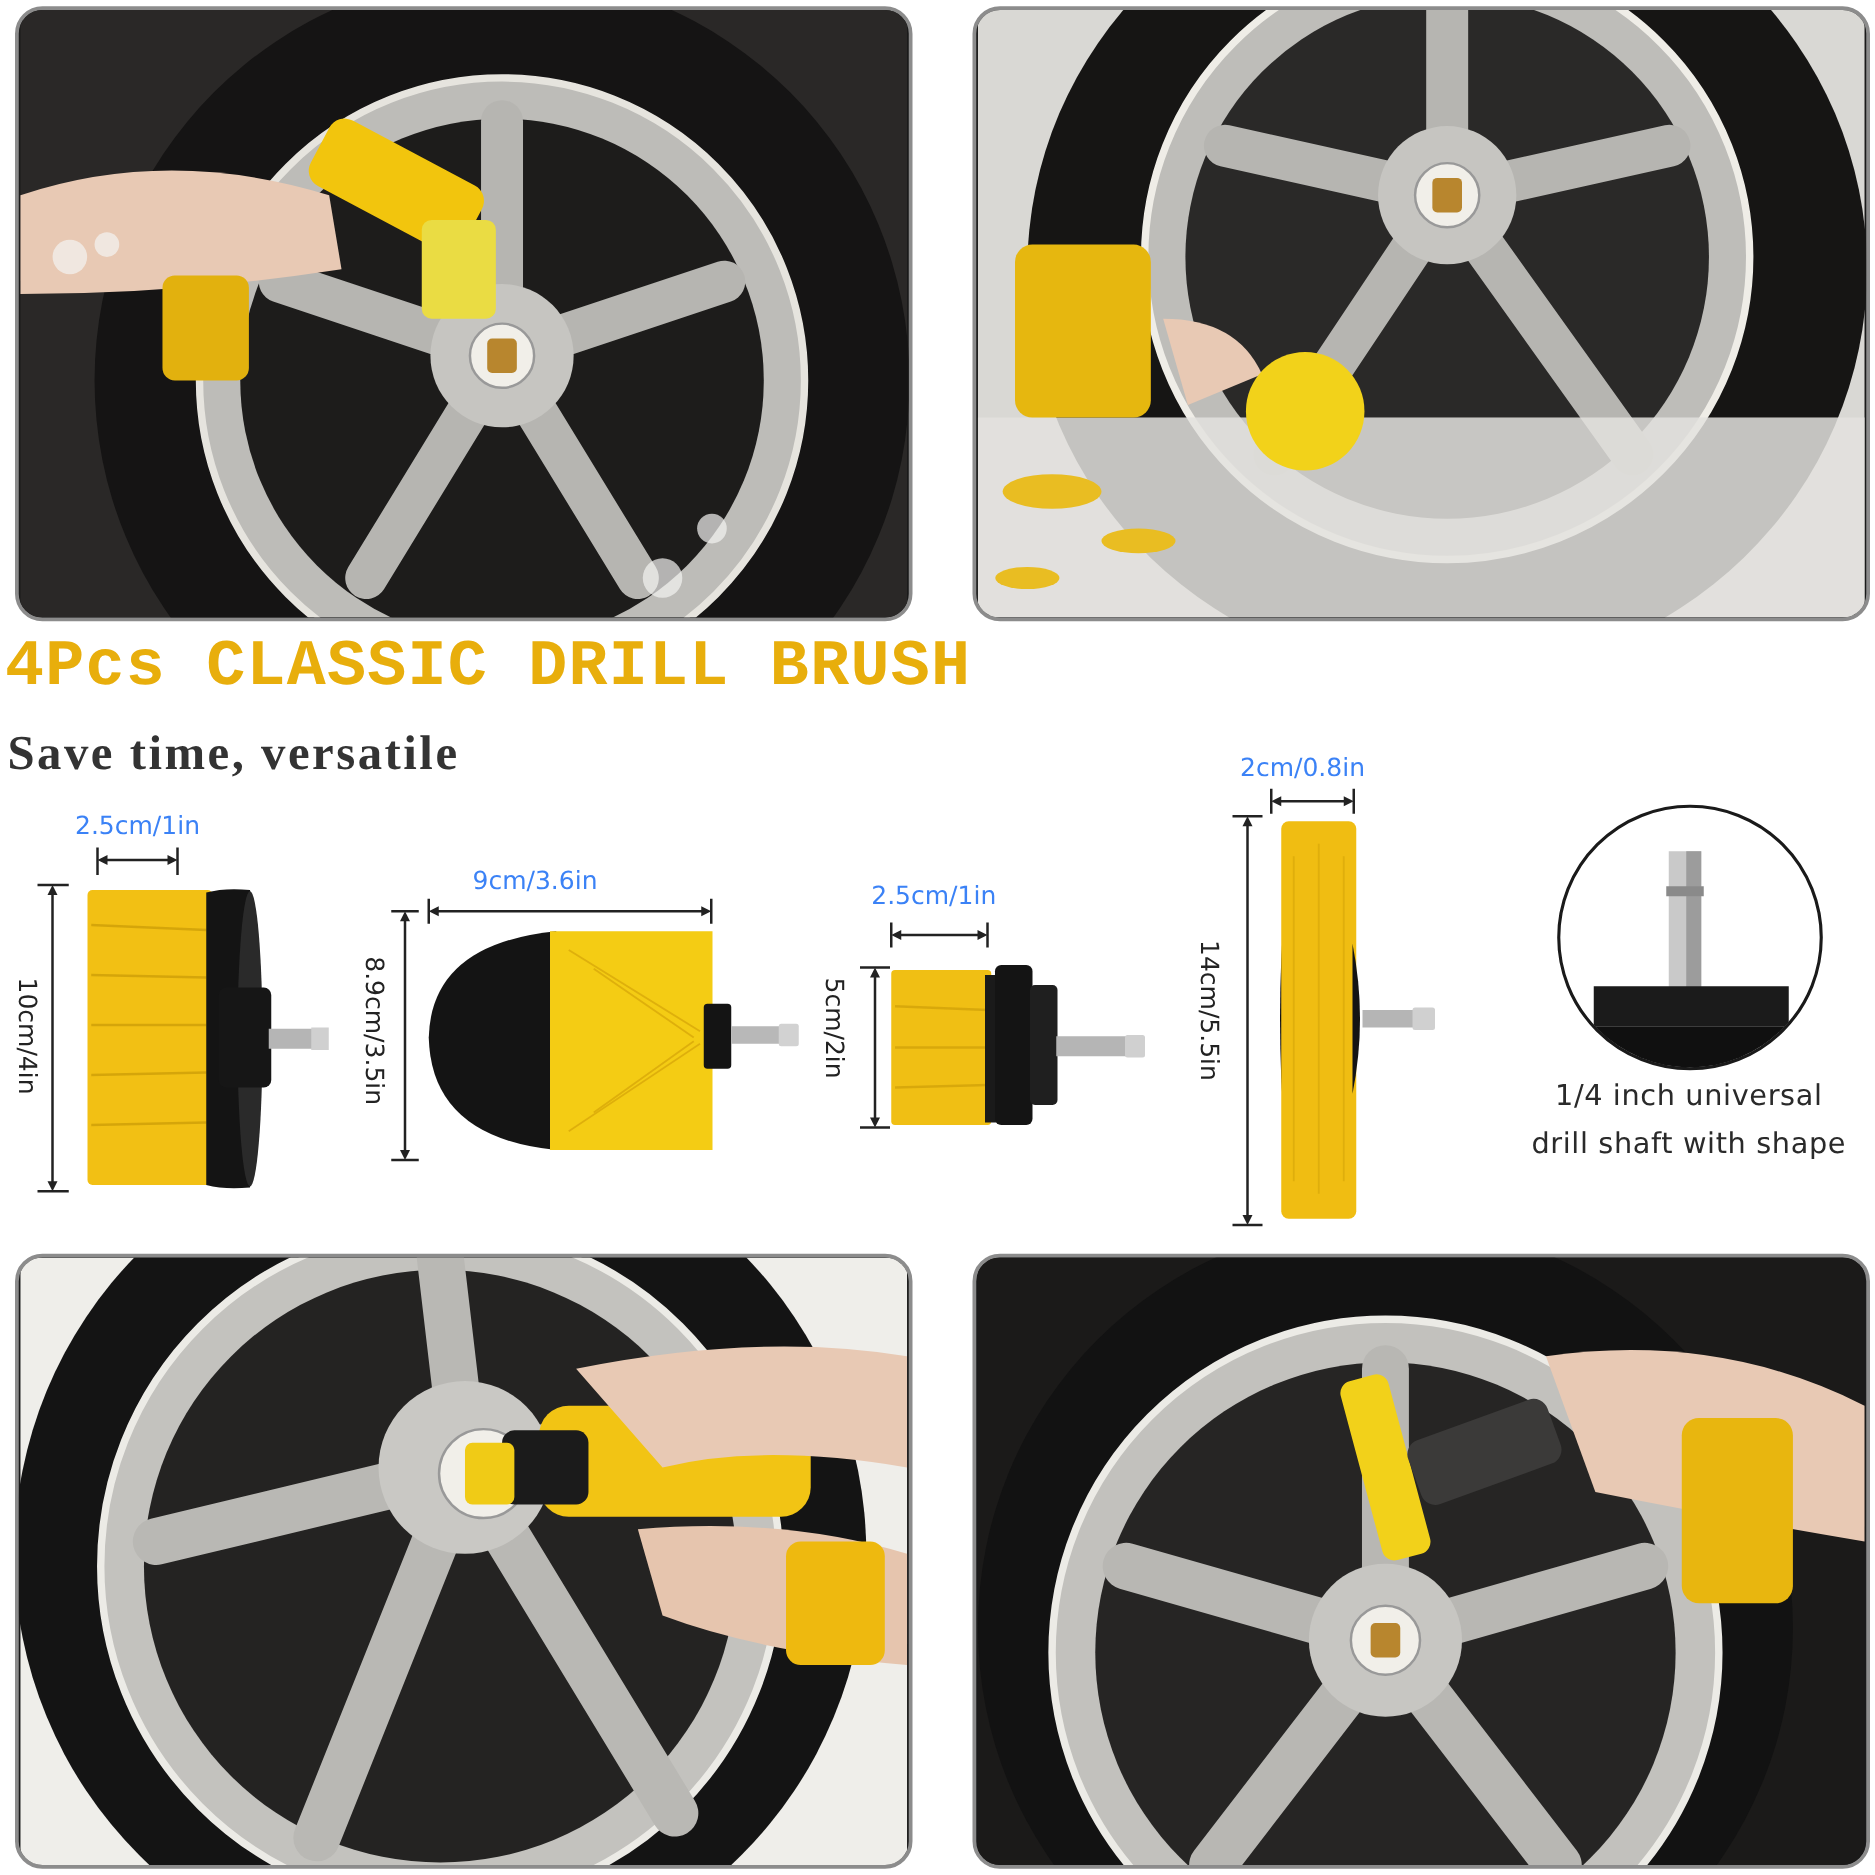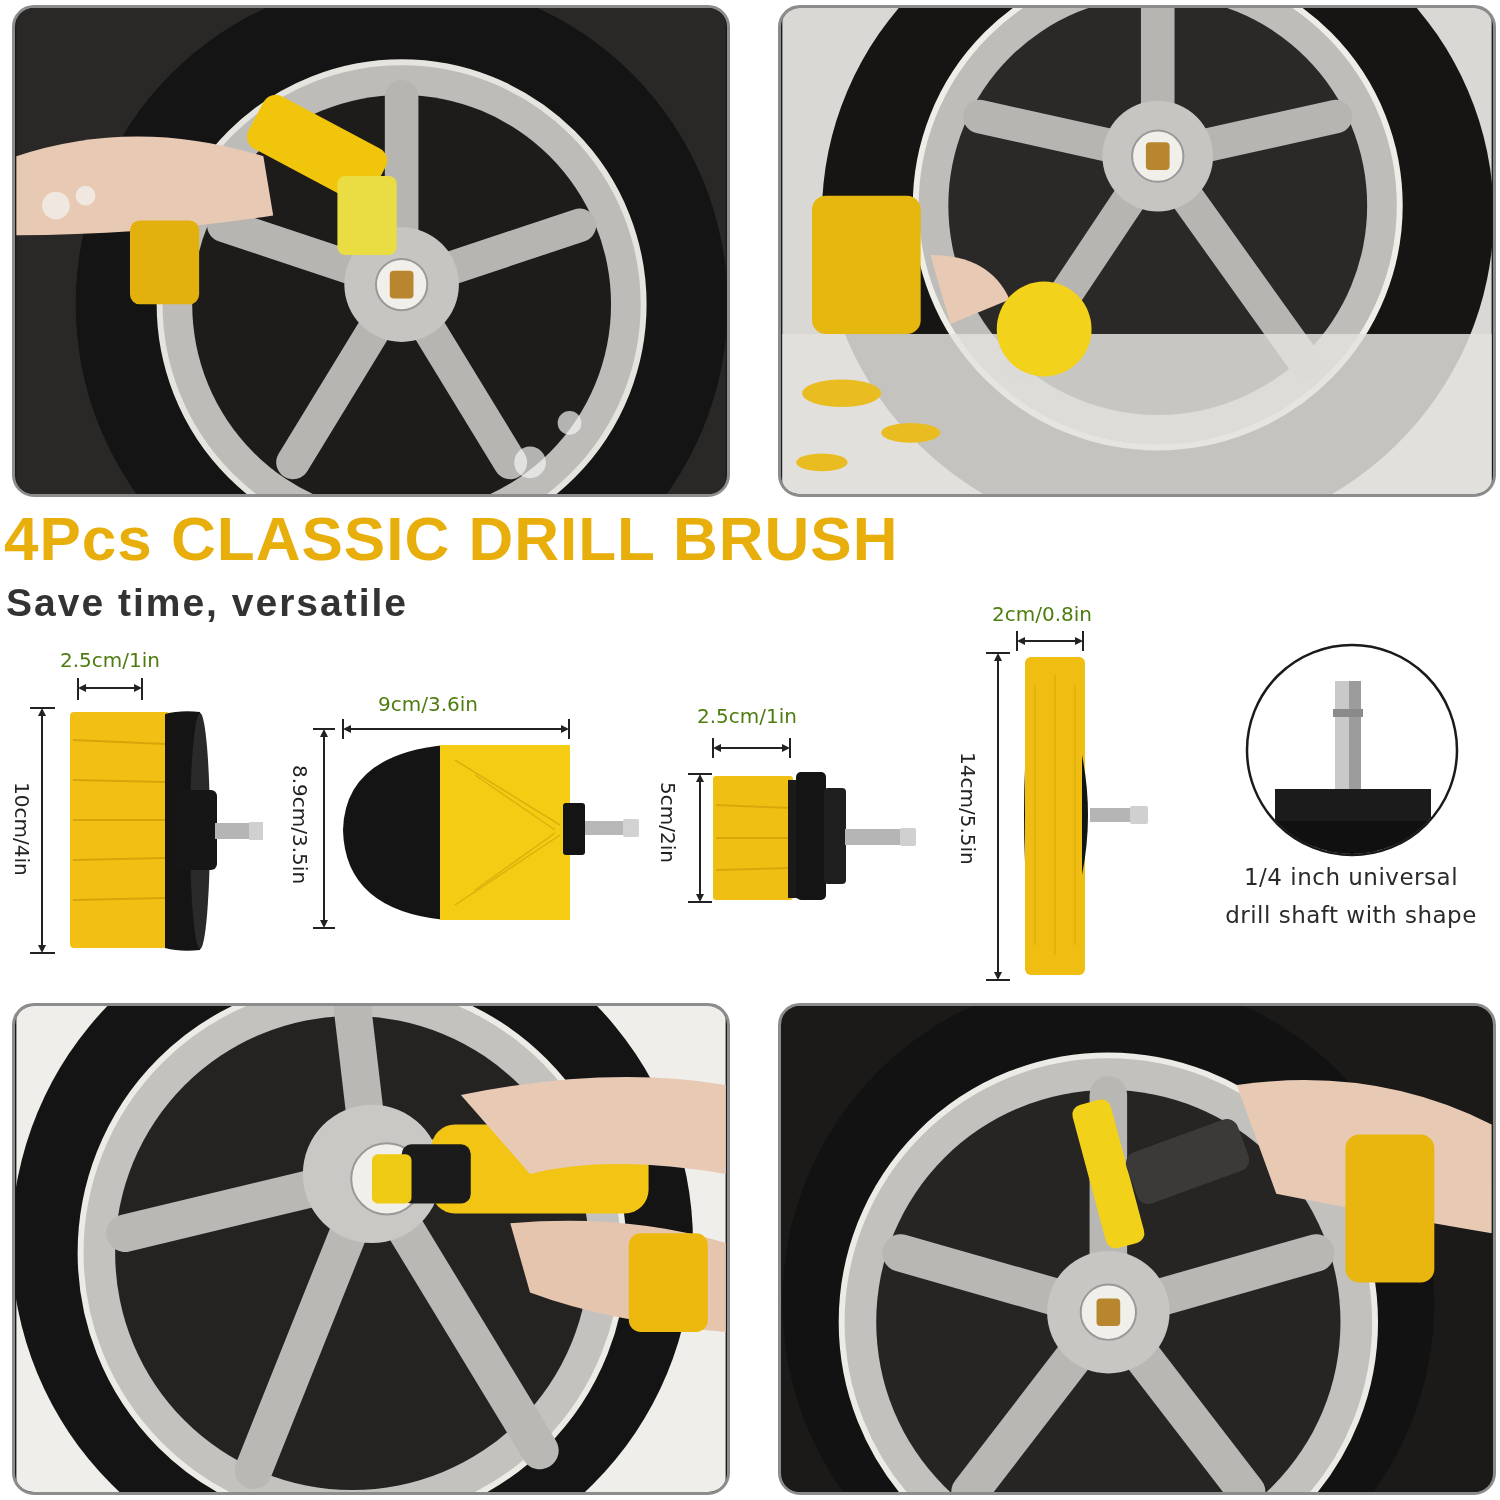--- a/index.html
+++ b/index.html
@@ -5,26 +5,26 @@
   html, body { margin:0; padding:0; background:#ffffff; }
   body { width:1500px; height:1500px; position:relative; overflow:hidden;
          font-family:"Liberation Sans", sans-serif; }
   .panel { position:absolute; border:3px solid #8c8c8c; border-radius:22px; overflow:hidden; background:#1a1a1a; box-sizing:border-box; }
   .panel svg { display:block; width:100%; height:100%; }
   #p-tl { left:12px; top:5px; width:718px; height:492px; }
   #p-tr { left:778px; top:5px; width:718px; height:492px; }
   #p-bl { left:12px; top:1003px; width:718px; height:492px; }
   #p-br { left:778px; top:1003px; width:718px; height:492px; }
 
-  .title { position:absolute; left:4px; top:508px; font-size:62px; font-weight:bold; color:#e8ae0c;
-           letter-spacing:1px; line-height:1; font-family:Liberation Sans, sans-serif; }
+  .title { position:absolute; left:4px; top:508px; font-size:52px; font-weight:bold; color:#e8ae0c;
+           letter-spacing:1px; line-height:1; font-family:Liberation Mono, monospace; }
   .subtitle { position:absolute; left:6px; top:583px; font-size:39px; font-weight:bold; color:#333333;
-              letter-spacing:2px; line-height:1; font-family:Liberation Sans, sans-serif; }
-
-  .dim { position:absolute; font-family:"DejaVu Sans", sans-serif; font-size:20px; color:#4d7c0f; white-space:nowrap; line-height:1; }
+              letter-spacing:2px; line-height:1; font-family:Liberation Serif, serif; }
+
+  .dim { position:absolute; font-family:"DejaVu Sans", sans-serif; font-size:20px; color:#3b82f6; white-space:nowrap; line-height:1; }
   .vdim { position:absolute; font-family:"DejaVu Sans", sans-serif; font-size:20px; color:#222; white-space:nowrap; line-height:1;
           transform-origin:0 0; transform:rotate(90deg); }
   .art { position:absolute; }
   .caption { position:absolute; left:1196px; width:310px; text-align:center; font-family:"DejaVu Sans", sans-serif;
              font-size:23px; color:#2a2a2a; line-height:38px; letter-spacing:0.5px; }
 </style>
 </head>
 <body>
 
 <div class="panel" id="p-tl">

